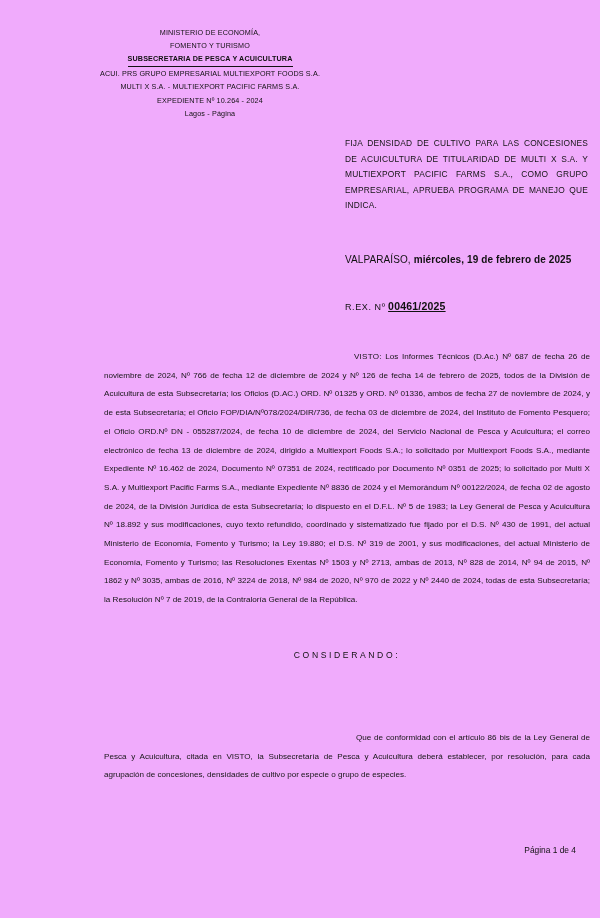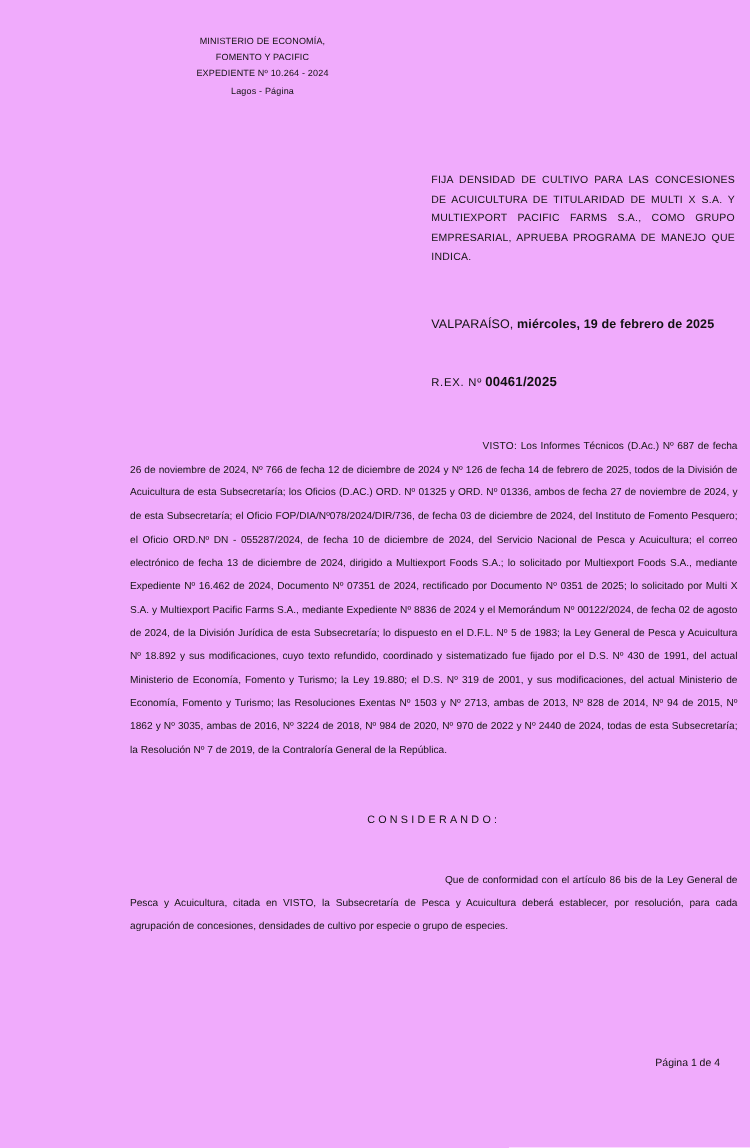--- a/index.html
+++ b/index.html
@@ -70,51 +70,51 @@
   
   .resnum {
     position: absolute;
     left: 345px;
     top: 300px;
     width: 250px;
     font-size: 9px;
     color: #111;
   }
   .resnum .res-label { letter-spacing: 0.6px; margin-top: 20px; }
-  .resnum .res-value { font-weight: bold; font-size: 10.5px; letter-spacing: 0.2px; }
+  .resnum .res-value { font-weight: bold; font-size: 10.5px; letter-spacing: 0.2px; text-decoration: underline; }
 
   
   .visto {
     position: absolute;
     left: 104px;
     top: 348px;
     width: 486px;
     font-size: 8.1px;
     line-height: 18.7px;
     text-align: justify;
     text-indent: 250px;
     color: #151515;
   }
-  .visto .kw { letter-spacing: 0.2px; margin-left: 32px; }
+  .visto .kw { letter-spacing: 0.2px; }
 
   .considerando-head {
     position: absolute;
     left: 104px;
     top: 650px;
     width: 486px;
     text-align: center;
     font-size: 8.6px;
     letter-spacing: 2.6px;
     color: #111;
   }
 
   .considerando-body {
     position: absolute;
     left: 104px;
-    top: 695px;
+    top: 729px;
     width: 486px;
     font-size: 8.1px;
     line-height: 18.7px;
     text-align: justify;
     text-indent: 252px;
     color: #151515;
   }
 
   
   .footer {
@@ -129,21 +129,24 @@
     color: #111;
   }
 </style>
 </head>
 <body>
 
 <div class="page">
 
   <div class="letterhead">
     <div class="lh-line">MINISTERIO DE ECONOMÍA,</div>
-    <div class="lh-line">FOMENTO Y PACIFIC</div>
+    <div class="lh-line">FOMENTO Y TURISMO</div>
+    <div class="lh-line"><span class="lh-underline">SUBSECRETARIA DE PESCA Y ACUICULTURA</span></div>
+    <div class="lh-line">ACUI. PRS GRUPO EMPRESARIAL MULTIEXPORT FOODS S.A.</div>
+    <div class="lh-line">MULTI X S.A. - MULTIEXPORT PACIFIC FARMS S.A.</div>
     <div class="lh-line">EXPEDIENTE Nº 10.264 - 2024</div>
     <div class="lh-line">Lagos - Página</div>
   </div>
 
   <div class="sumilla">FIJA DENSIDAD DE CULTIVO PARA LAS CONCESIONES DE ACUICULTURA DE TITULARIDAD DE MULTI X S.A. Y MULTIEXPORT PACIFIC FARMS S.A., COMO GRUPO EMPRESARIAL, APRUEBA PROGRAMA DE MANEJO QUE INDICA.</div>
 
   <div class="placedate">
     <span class="city">VALPARAÍSO,</span>
     <span class="date">miércoles, 19 de febrero de 2025</span>
   </div>

